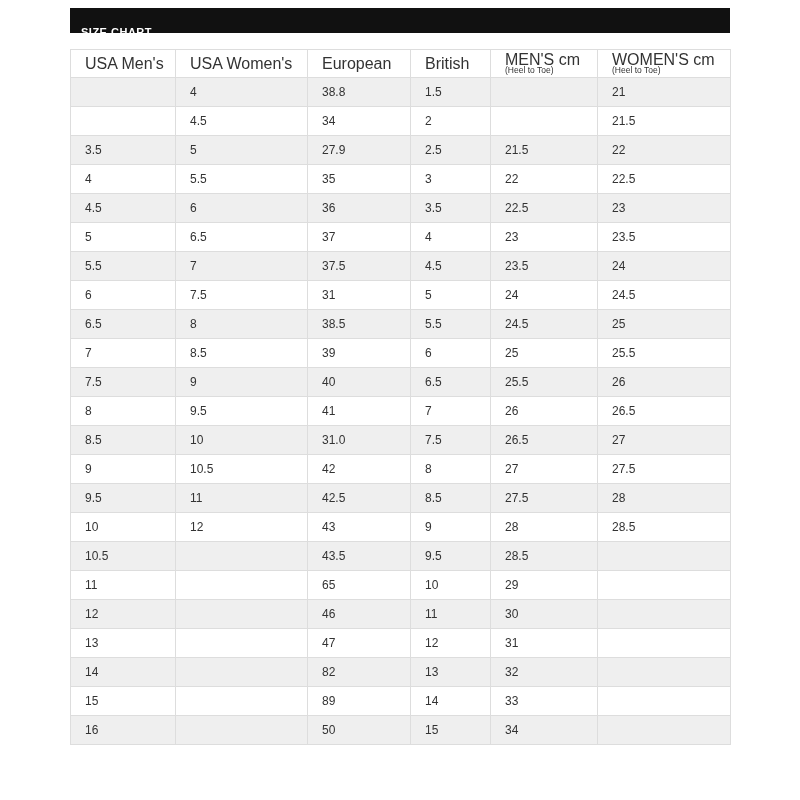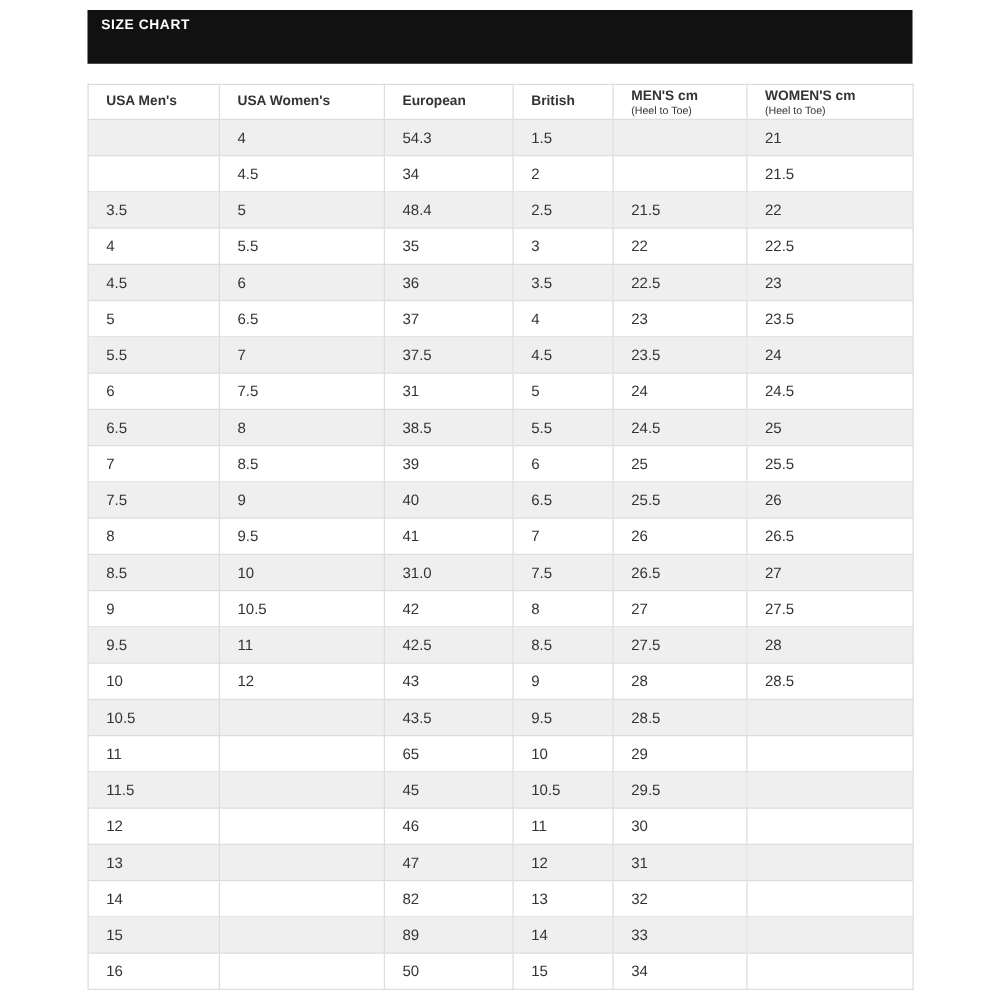--- a/index.html
+++ b/index.html
@@ -8,23 +8,23 @@
     background: #ffffff;
     font-family: "Liberation Sans", sans-serif;
   }
   .page {
     width: 660px;
     margin: 8px auto 0 auto;
   }
   .title-bar {
     background: #111111;
     color: #ffffff;
-    height: 43px;
+    height: 25px;
     line-height: 25px;
-    padding: 0 11px;
+    padding: 12px 11px;
     font-size: 11px;
     font-weight: bold;
     letter-spacing: 0.5px;
     text-transform: uppercase;
     margin-bottom: 16px;
   }
   table.size-table {
     width: 100%;
     border-collapse: collapse;
     table-layout: fixed;
@@ -50,21 +50,21 @@
     height: 29px;
   }
   .size-table tbody tr:nth-child(odd)  { background: #efefef; }
   .size-table tbody tr:nth-child(even) { background: #ffffff; }
   .size-table col.c1 { width: 105px; }
   .size-table col.c2 { width: 132px; }
   .size-table col.c3 { width: 103px; }
   .size-table col.c4 { width: 80px;  }
   .size-table col.c5 { width: 107px; }
   .size-table col.c6 { width: 133px; }
-  .col-label { font-size: 11px; line-height: 13px; font-weight: bold; }
+  .col-label { font-size: 16px; line-height: 13px; }
   .col-sub   { font-size: 8.5px; line-height: 9px; color: #333333; }
 </style>
 </head>
 <body>
 
 <div class="page">
   <div class="title-bar">
     <span>SIZE CHART</span>
   </div>
 
@@ -98,37 +98,37 @@
           <th>
             <div class="col-label">WOMEN'S cm</div>
             <div class="col-sub">(Heel to Toe)</div>
           </th>
         </tr>
     </thead>
     <tbody id="table-body">
         <tr>
           <td></td>
           <td>4</td>
-          <td>54.3</td>
+          <td>38.8</td>
           <td>1.5</td>
           <td></td>
           <td>21</td>
         </tr>
         <tr>
           <td></td>
           <td>4.5</td>
           <td>34</td>
           <td>2</td>
           <td></td>
           <td>21.5</td>
         </tr>
         <tr>
           <td>3.5</td>
           <td>5</td>
-          <td>48.4</td>
+          <td>27.9</td>
           <td>2.5</td>
           <td>21.5</td>
           <td>22</td>
         </tr>
         <tr>
           <td>4</td>
           <td>5.5</td>
           <td>35</td>
           <td>3</td>
           <td>22</td>
@@ -240,28 +240,20 @@
         </tr>
         <tr>
           <td>11</td>
           <td></td>
           <td>65</td>
           <td>10</td>
           <td>29</td>
           <td></td>
         </tr>
         <tr>
-          <td>11.5</td>
-          <td></td>
-          <td>45</td>
-          <td>10.5</td>
-          <td>29.5</td>
-          <td></td>
-        </tr>
-        <tr>
           <td>12</td>
           <td></td>
           <td>46</td>
           <td>11</td>
           <td>30</td>
           <td></td>
         </tr>
         <tr>
           <td>13</td>
           <td></td>

